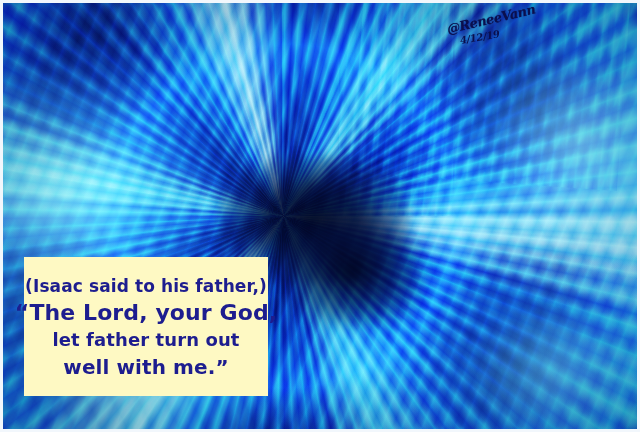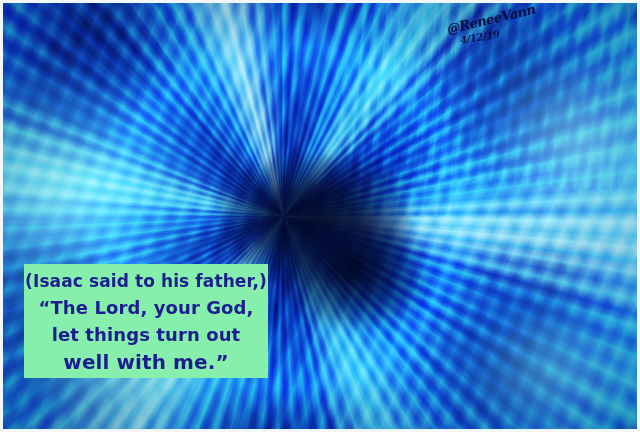--- a/index.html
+++ b/index.html
@@ -135,29 +135,29 @@
   #watermark .wm-name{position:absolute;left:0;top:0;
       font-family:"DejaVu Serif", serif;font-style:italic;font-weight:700;
       font-size:13px;color:#0a0f4e;letter-spacing:-.4px;
       text-shadow:0 0 1px rgba(10,15,78,.6);white-space:nowrap;}
   #watermark .wm-date{position:absolute;left:10px;top:17px;
       font-family:"DejaVu Serif", serif;font-style:italic;font-weight:700;
       font-size:10px;color:#0a0f4e;letter-spacing:-.3px;
       transform:rotate(3deg);white-space:nowrap;}
 
   
-  #caption{position:absolute;left:21px;top:261px;width:244px;height:114px;
-    background:#86efac;display:flex;flex-direction:column;
+  #caption{position:absolute;left:21px;top:254px;width:244px;height:139px;
+    background:#fef9c3;display:flex;flex-direction:column;
     align-items:center;justify-content:center;gap:1px;}
   #caption .line{
     font-family:"DejaVu Sans", sans-serif;
     font-weight:700;font-size:17.5px;line-height:26px;
     color:#1d1d8f;white-space:nowrap;letter-spacing:.1px;}
   #caption .l1{font-size:17px;}
-  #caption .l2{font-size:18px;}
+  #caption .l2{font-size:22px;}
   #caption .l3{font-size:18px;}
   #caption .l4{font-size:20px;}
 </style>
 </head>
 <body>
 
 <div id="frame">
   <div id="art">
 
     <div class="swirl-base"></div>
@@ -178,18 +178,18 @@
     <div class="vignette"></div>
 
     <div id="watermark">
       <div class="wm-name">@ReneeVann</div>
       <div class="wm-date">4/12/19</div>
     </div>
 
     <div id="caption">
       <div class="line l1">(Isaac said to his father,)</div>
       <div class="line l2">“The Lord, your God,</div>
-      <div class="line l3">let things turn out</div>
+      <div class="line l3">let father turn out</div>
       <div class="line l4">well with me.”</div>
     </div>
 
   </div>
 </div>
 
 </body></html>

